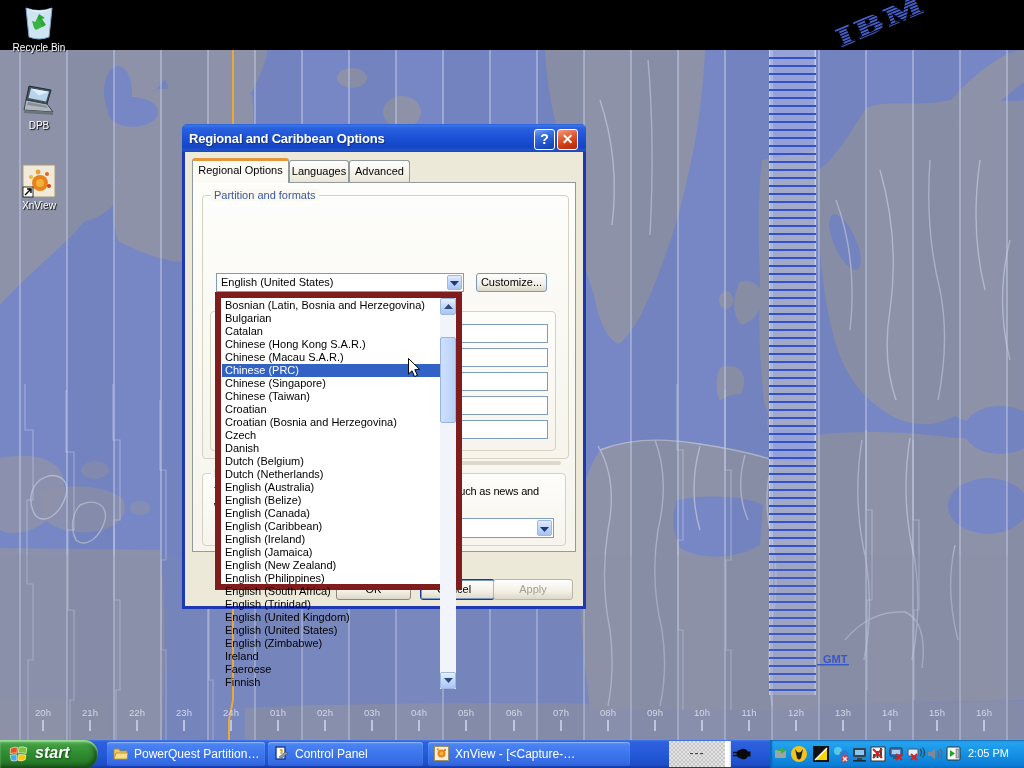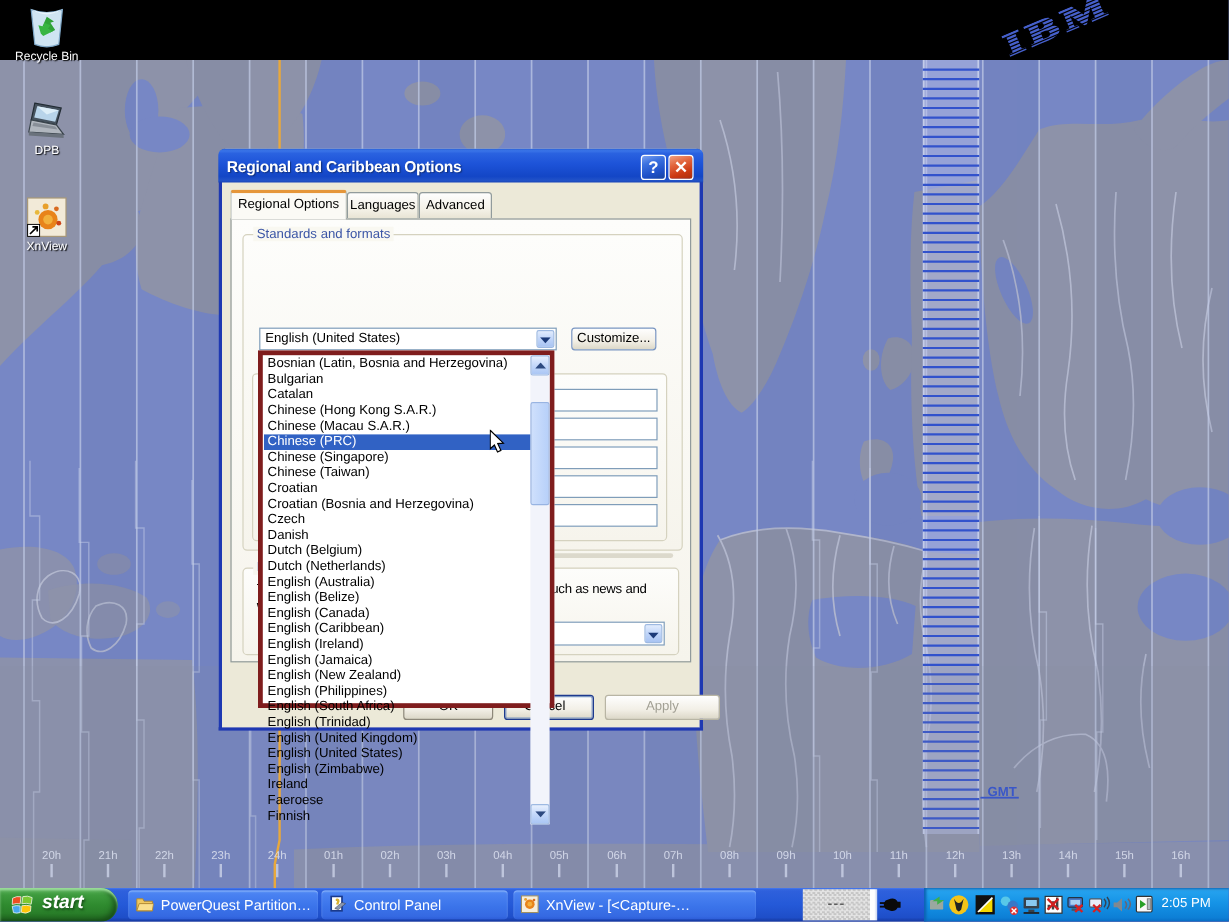--- a/index.html
+++ b/index.html
@@ -36,21 +36,21 @@
 .txt{position:absolute;font-size:11px;color:#000;line-height:13.5px;letter-spacing:-0.2px}
 .field{position:absolute;background:#fff;border:1px solid #7f9db9}
 .combo{position:absolute;background:#fff;border:1px solid #7f9db9;font-size:11px}
 .combo .cv{position:absolute;left:4px;top:2px}
 .carr{position:absolute;right:1px;top:1px;bottom:1px;width:15px;border:1px solid #9db9e2;border-radius:2px;
  background:linear-gradient(#e2ecfd,#c0d5f9 50%,#a8c3f2);color:#18336e;text-align:center}
 .btn{position:absolute;border:1px solid #8d887a;border-radius:3px;font-size:11px;text-align:center;
  background:linear-gradient(#fefefe,#f2efe6 60%,#dcd8c8);color:#000}
 
 #list{position:absolute;left:215px;top:292px;width:247px;height:298px;background:#fff;
- border:4px solid #7f1d1d;z-index:40;font-size:11px}
+ border:6px solid #7f1d1d;z-index:40;font-size:11px}
 #list .it{position:absolute;left:1px;width:229px;height:13px;line-height:13px;padding-left:3px;white-space:nowrap}
 #list .hi{background:#3162c4;color:#fff}
 
 #sbar{position:absolute;right:0;top:0;width:16px;height:391px;background:#f2f4fb}
 .sbtn{position:absolute;left:0;width:16px;height:17px;border:1px solid #9db9e2;border-radius:2px;
  background:linear-gradient(#e8f0fe,#c4d8fa 50%,#aac6f4);color:#2d4a80;font-size:9px;text-align:center;line-height:15px}
 #sthumb{position:absolute;left:0;top:39px;width:16px;height:86px;border:1px solid #98b4e2;border-radius:2px;
  background:linear-gradient(90deg,#cfe0fc,#b7d0f9)}
 
 #task{position:absolute;left:0;top:740px;width:1024px;height:28px;
@@ -258,21 +258,21 @@
       <span class="ttl">Regional and Caribbean Options</span>
   <div class="tbtn" id="bhelp">?</div>
       <div class="tbtn" id="bclose">✕</div>
  </div>
  <div class="tab" id="tab2">Languages</div>
  <div class="tab" id="tab3">Advanced</div>
  <div class="tab" id="tab1">Regional Options</div>
  <div id="pane">
 
   <div class="gbox" style="left:9px;top:12px;width:367px;height:264px;background:inherit">
-   <div class="glbl" style="background:#f9f8f1">Standards and formats</div>
+   <div class="glbl" style="background:#f9f8f1">Partition and formats</div>
   </div>
   <div class="combo" style="left:23px;top:90px;width:248px;height:19px">
    <span class="cv">English (United States)</span>
    <div class="carr"><svg width="9" height="6" style="margin-top:5px">
             <path d="M0,0 L4.5,5 L9,0" fill="#1c3a78"></path>
           </svg></div>
   </div>
   <div class="btn" style="left:283px;top:90px;width:71px;height:19px;line-height:17px;border-color:#7a96c2">Customize...</div>
 
   <div class="gbox" style="left:17px;top:128px;width:346px;height:140px;background:inherit">
@@ -292,21 +292,21 @@
   <div class="txt" style="left:21px;top:302px;width:345px">To help services provide you with local information, such as news and weather, select your present location:</div>
   <div class="combo" style="left:37px;top:335px;width:324px;height:20px">
    <div class="carr"><svg width="9" height="6" style="margin-top:6px">
             <path d="M0,0 L4.5,5 L9,0" fill="#1c3a78"></path>
           </svg></div>
   </div>
  </div>
 
  <div class="btn" style="left:151px;top:455px;width:75px;height:21px;line-height:19px">OK</div>
  <div class="btn" style="left:235px;top:455px;width:75px;height:21px;line-height:19px;border:1px solid #1e3a8e;box-shadow:inset 0 0 0 1px #7a96c2;text-indent:-7px">Cancel</div>
- <div class="btn" style="left:319px;top:455px;width:96px;height:21px;line-height:19px;color:#a2a094;border-color:#b8b5a4">Apply</div>
+ <div class="btn" style="left:308px;top:455px;width:80px;height:21px;line-height:19px;color:#a2a094;border-color:#b8b5a4">Apply</div>
 </div>
 
 <div id="list">
  <div class="it" style="top:1px">Bosnian (Latin, Bosnia and Herzegovina)</div>
  <div class="it" style="top:14px">Bulgarian</div>
  <div class="it" style="top:27px">Catalan</div>
  <div class="it" style="top:40px">Chinese (Hong Kong S.A.R.)</div>
  <div class="it" style="top:53px">Chinese (Macau S.A.R.)</div>
  <div class="it hi" style="top:66px">Chinese (PRC)</div>
  <div class="it" style="top:79px">Chinese (Singapore)</div>

